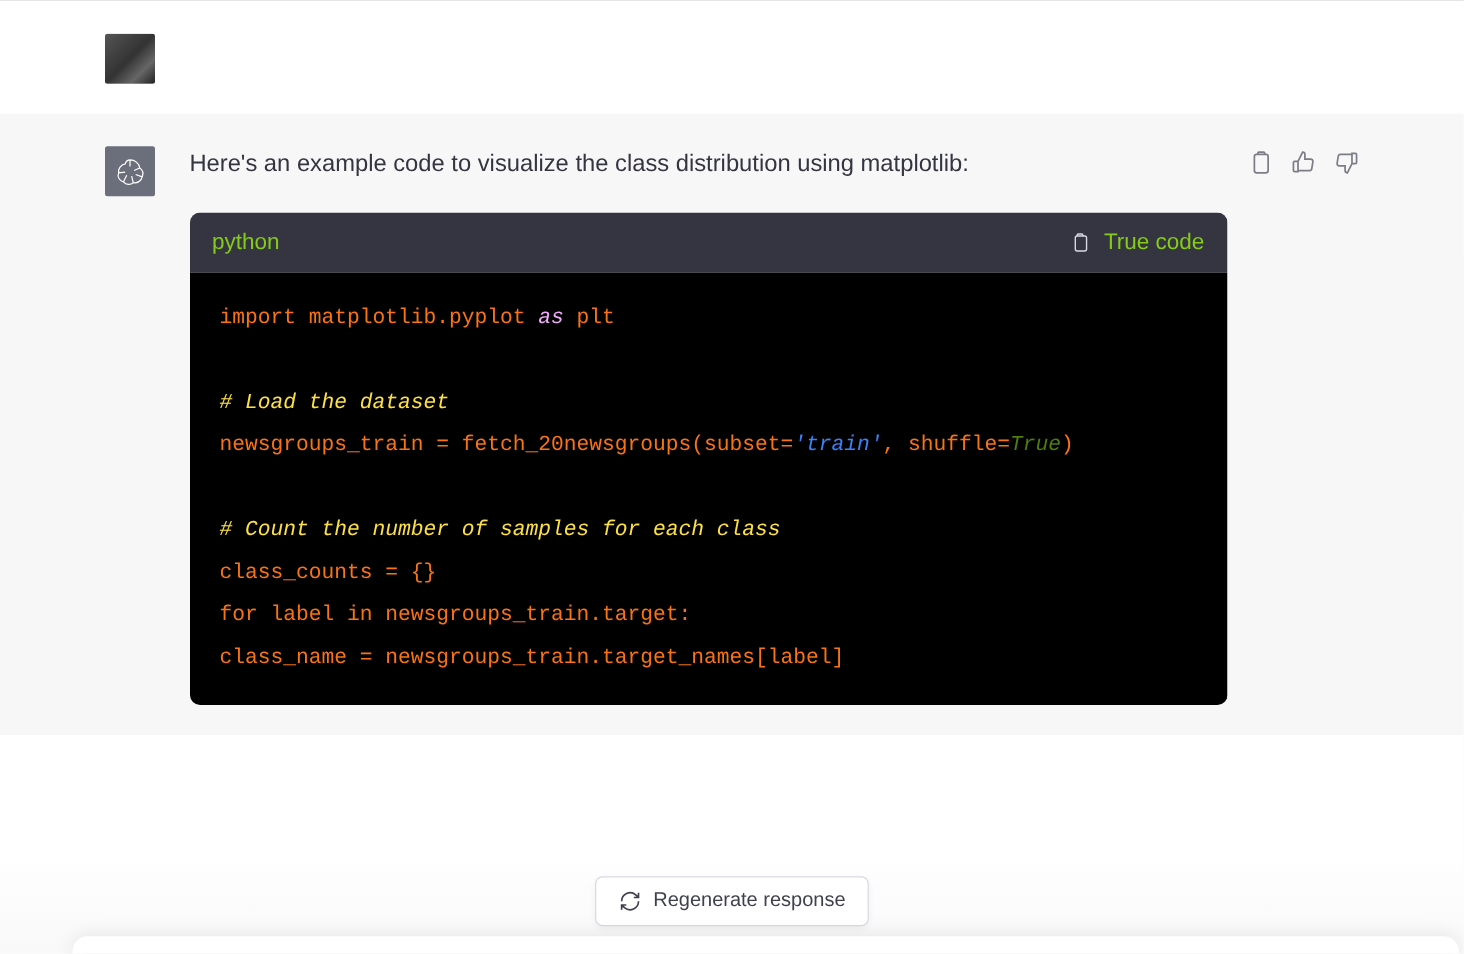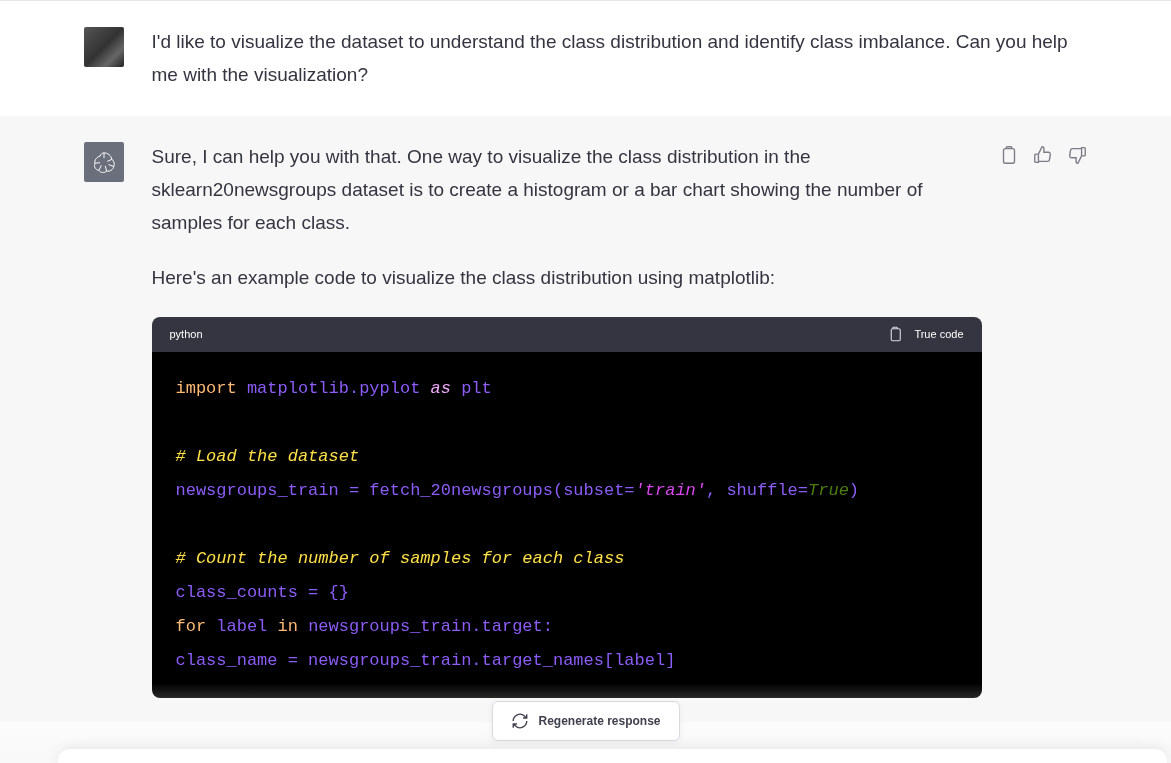--- a/index.html
+++ b/index.html
@@ -86,26 +86,26 @@
       stroke-width: 1.5;
       cursor: pointer;
     }
     .code-block {
       border-radius: 8px;
       overflow: hidden;
       margin-top: 12px;
     }
     .code-header {
       background: #343541;
-      color: #ffffff;
+      color: #84cc16;
       display: flex;
       justify-content: space-between;
       align-items: center;
       padding: 8px 18px;
-      font-size: 11px;
+      font-size: 18px;
     }
     .copy-code {
       display: flex;
       align-items: center;
       gap: 10px;
       cursor: pointer;
     }
     .copy-code svg {
       width: 18px;
       height: 18px;
@@ -115,43 +115,42 @@
     }
     .code-body {
       background: #000000;
       color: #ffffff;
       font-family: "SFMono-Regular", Consolas, "Courier New", monospace;
       font-size: 17px;
       padding: 20px 24px;
       line-height: 2.0;
       overflow: hidden;
     }
-    .code-body .kw { color: #fdba74; }
+    .code-body .kw { color: #f97316; }
     .code-body .as-kw { color: #f0abfc; font-style: italic; }
     .code-body .comment { color: #fde047; font-style: italic; }
-    .code-body .str { color: #d946ef; font-style: italic; }
+    .code-body .str { color: #3b82f6; font-style: italic; }
     .code-body .bool { color: #4d7c0f; font-style: italic; }
-    .code-body .white { color: #8b5cf6; }
+    .code-body .white { color: #f97316; }
     .regenerate {
       position: absolute;
       bottom: 22px;
       left: 50%;
       transform: translateX(-50%);
       background: #ffffff;
       border: 1px solid #d9d9e3;
       border-radius: 6px;
       padding: 10px 18px;
       display: flex;
       align-items: center;
       gap: 10px;
-      font-size: 12px;
+      font-size: 16px;
       color: #40414f;
       cursor: pointer;
       box-shadow: 0 2px 6px rgba(0,0,0,0.05);
-      font-weight: bold;
     }
     .regenerate svg {
       width: 18px;
       height: 18px;
       stroke: #40414f;
       fill: none;
       stroke-width: 1.8;
     }
     .fade-bottom {
       position: absolute;
@@ -175,35 +174,31 @@
     }
   </style>
 </head>
 <body>
 
 <div class="divider"></div>
 
 <div class="message user-message">
   <div class="message-inner">
     <div class="avatar avatar-user"></div>
-    <div class="message-content">
-      <span>I'd like to visualize the dataset to understand the class distribution and identify class imbalance. Can you help me with the visualization?</span>
-    </div>
   </div>
 </div>
 
 <div class="message assistant-message">
   <div class="message-inner">
     <div class="avatar avatar-assistant">
       <svg viewBox="0 0 40 40">
         <path d="M20 6 C26 6 31 10 32 16 C35 18 37 22 35 27 C34 32 29 35 24 34 C21 37 15 37 12 33 C7 32 4 27 6 22 C5 17 9 12 14 11 C15 8 17 6 20 6 Z M20 6 L20 14 M32 16 L25 19 M35 27 L27 24 M24 34 L22 26 M12 33 L16 25 M6 22 L14 21"></path>
       </svg>
     </div>
     <div class="message-content">
-      <p>Sure, I can help you with that. One way to visualize the class distribution in the sklearn20newsgroups dataset is to create a histogram or a bar chart showing the number of samples for each class.</p>
       <p>Here's an example code to visualize the class distribution using matplotlib:</p>
 
       <div class="code-block">
         <div class="code-header">
           <span>python</span>
           <div class="copy-code">
             <svg viewBox="0 0 24 24">
               <rect x="7" y="5" width="12" height="16" rx="2"></rect>
               <path d="M9 5 V4 a1 1 0 0 1 1-1 h4 a1 1 0 0 1 1 1 V5"></path>
             </svg>

